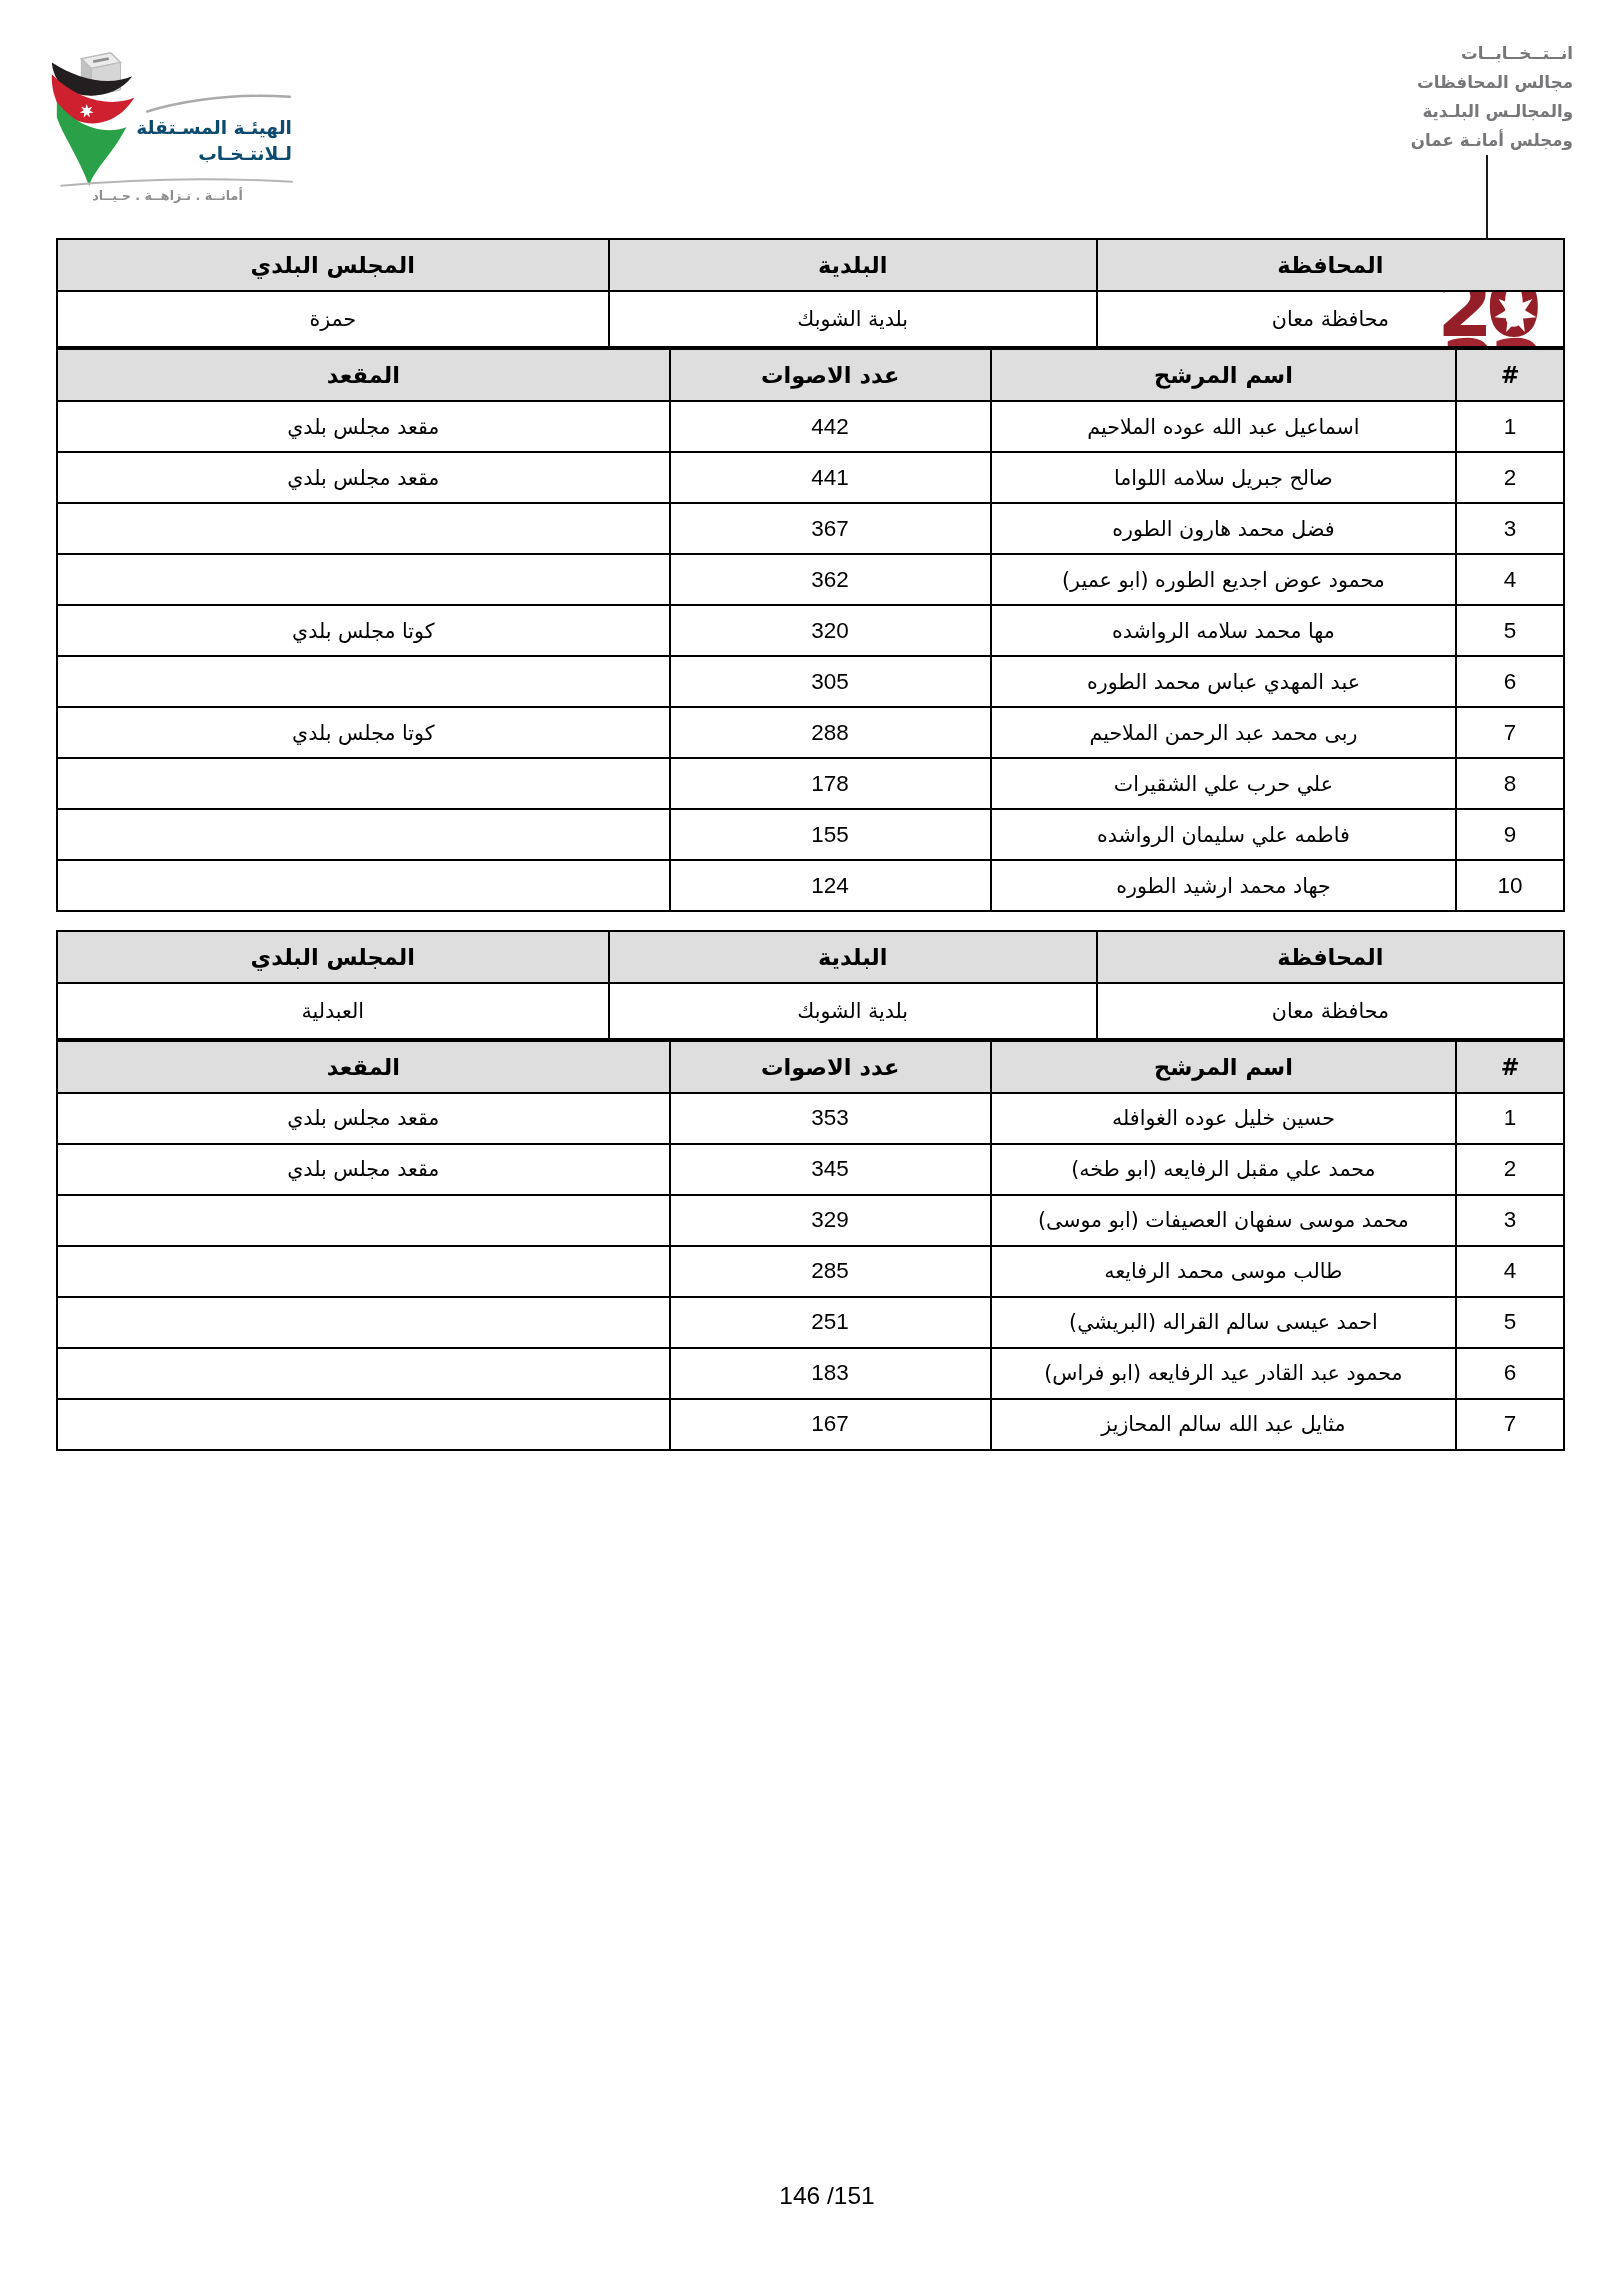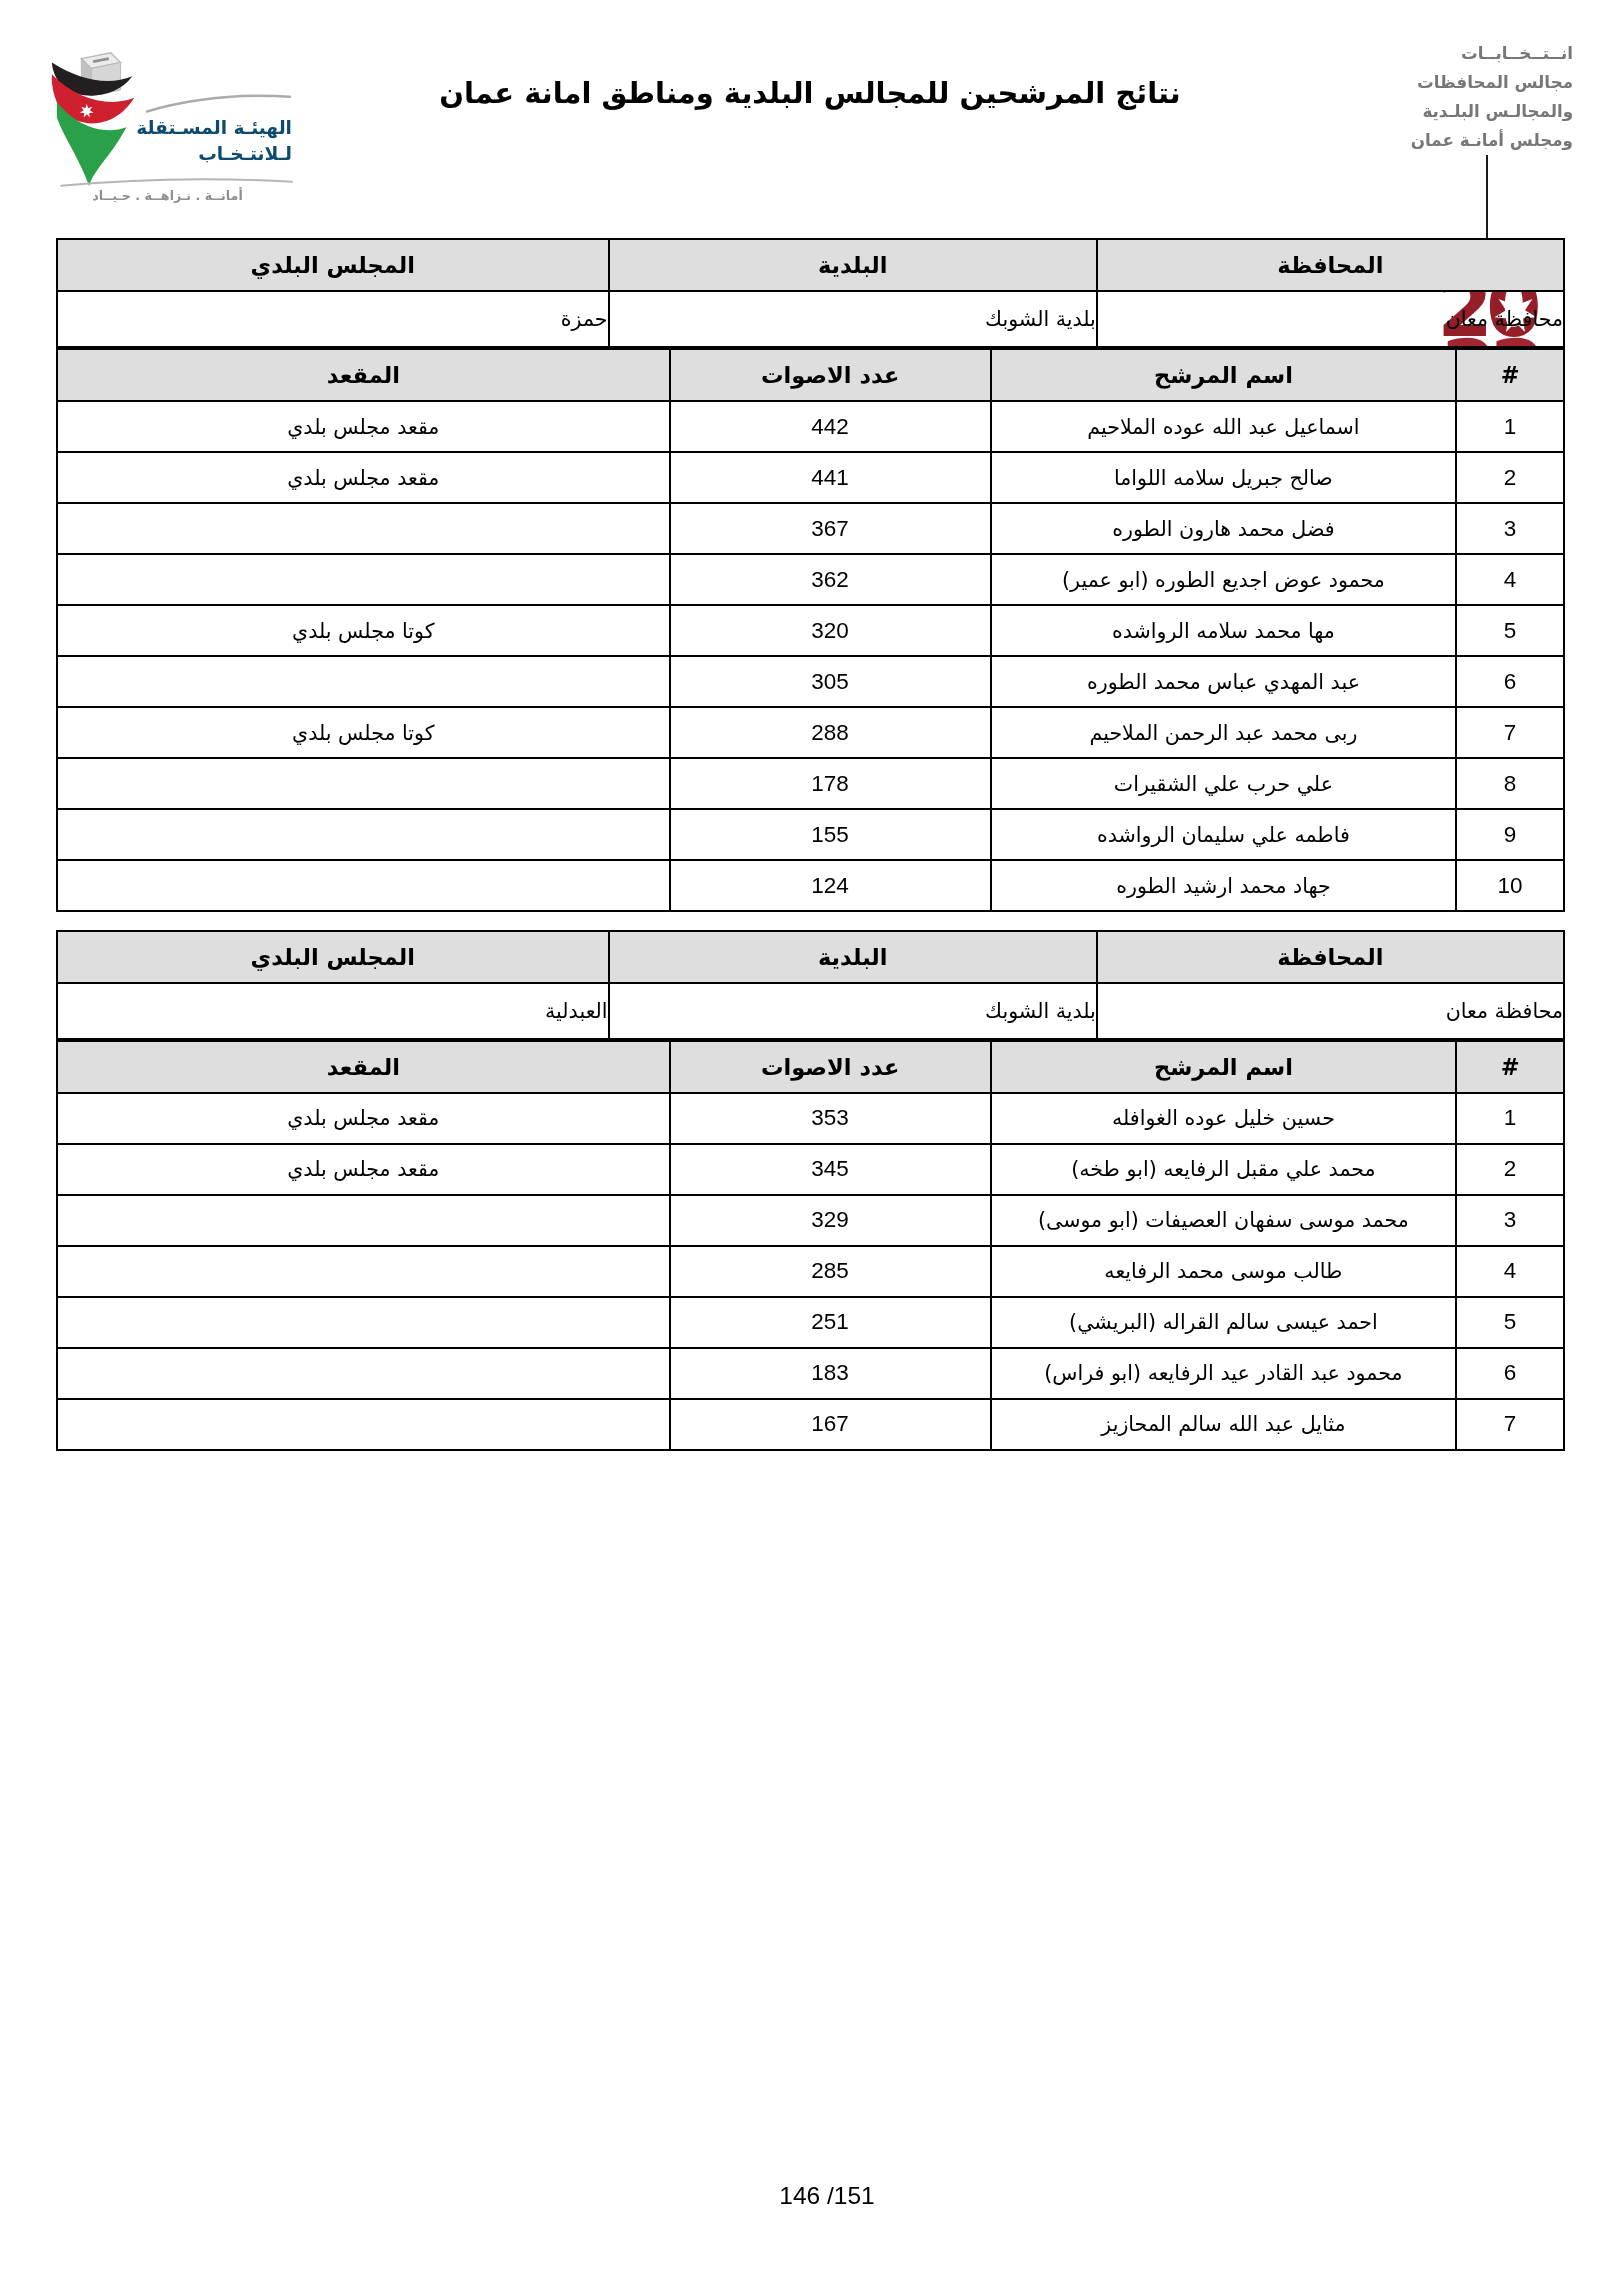--- a/index.html
+++ b/index.html
@@ -35,21 +35,21 @@
   .y-top { color:#951f28; }
   .y-bottom { color:#a32531;margin-left:8px; }
   .y-star { position:absolute; top:11.8px; right:1px; width:45px; height:45px; }
 
   
   .tables-wrap { position:absolute; top:238px; left:56px; width:1509px; }
   table { width:100%; border-collapse:collapse; table-layout:fixed; direction:rtl; }
   td,th { border:2px solid #000; border-top-width:2.9px; border-bottom-width:2.9px;
           text-align:center; vertical-align:middle; overflow:hidden; }
   .hdr-row th { background:#dedede; font-weight:bold; font-size:22.5px; height:52px; }
-  .info-table .val-row td { height:56px; font-size:20.6px;text-align:right; }
+  .info-table .val-row td { height:56px; font-size:20.6px; }
   .cand-table td { height:51px; font-size:20.6px; }
   .cand-table td.c-votes { font-family:"Liberation Sans", sans-serif; font-size:22.5px; direction:ltr;text-align:center; }
   .cand-table td.c-num  { font-family:"Liberation Sans", sans-serif; font-size:22.5px; direction:ltr; }
   .block2 { margin-top:17.6px; }
 
   
   .page-footer { position:absolute; top:2182px; left:0; right:0; text-align:center;
                  direction:ltr; font-family:"Liberation Sans", sans-serif; font-size:24.5px;margin-left:34px; }
 </style>
 </head>
@@ -81,21 +81,20 @@
       <div class="iec-name">
         <div>الهيئـة المسـتقلة</div>
         <div>لـلانتـخـاب</div>
       </div>
       <svg class="iec-arc-bottom" viewBox="0 0 240 14">
         <path d="M2,12 Q120,1 238,8" fill="none" stroke="#b5b5b5" stroke-width="2" stroke-linecap="round"></path>
       </svg>
       <div class="iec-tagline">أمانــة . نـزاهــة . حـيــاد</div>
     </div>
 
-    <h1 class="page-title">نتائج المرشحين للمجالس البلدية ومناطق امانة عمان</h1>
 
     <div class="logo-right">
       <div class="el-lines">
         <div>انــتــخــابــات</div>
         <div>مجالس المحافظات</div>
         <div>والمجالـس البلـدية</div>
         <div>ومجلس أمانـة عمان</div>
       </div>
       <div class="el-divider"></div>
       <div class="el-year">

